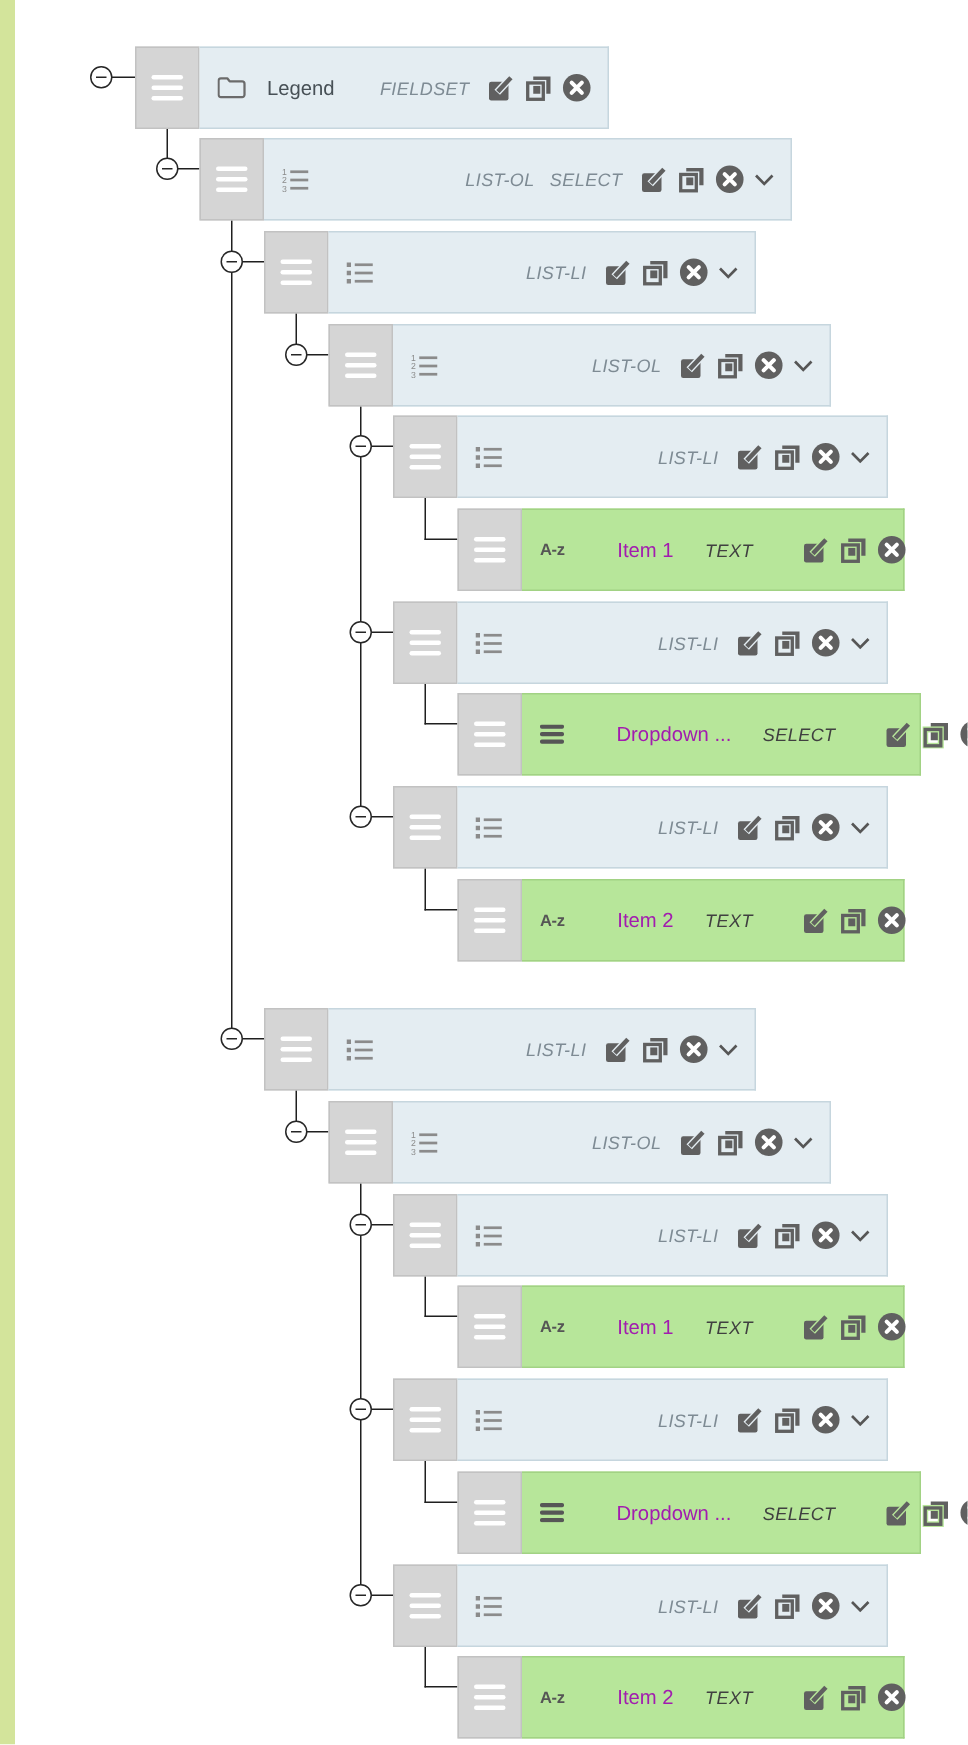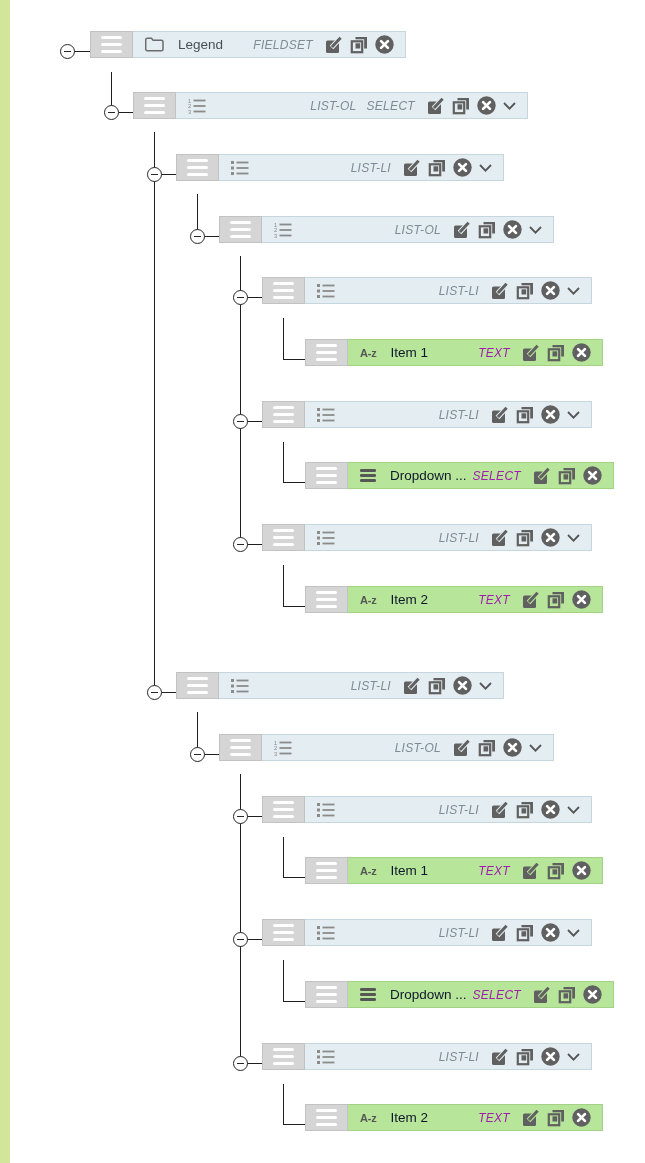--- a/index.html
+++ b/index.html
@@ -12,39 +12,39 @@
   .v{width:1.5px;}
   .h{height:1.5px;}
 
   
   .circle{position:absolute;width:15px;height:15px;box-sizing:border-box;
           border:1.4px solid #262626;border-radius:50%;background:#fff;z-index:3;
           display:flex;align-items:center;justify-content:center;cursor:pointer;}
   .circle::after{content:"";width:7px;height:1.5px;background:#262626;}
 
   
-  .node{position:absolute;height:27px;display:flex;z-index:2;box-sizing:border-box;}
+  .node{position:absolute;height:55px;display:flex;z-index:2;box-sizing:border-box;}
   .handle{flex:0 0 43px;width:43px;box-sizing:border-box;background:#d5d5d5;
           border:1px solid #c2c2c2;display:flex;align-items:center;justify-content:center;cursor:grab;}
   .hbars{width:21px;height:3.5px;border-radius:1.5px;background:#fff;
          box-shadow:0 -7px 0 #fff,0 7px 0 #fff;}
   .content{flex:1;min-width:0;box-sizing:border-box;border:1px solid;border-left:none;
            display:flex;align-items:center;padding:0 11px 0 12px;}
   .blue  .content{background:#e4edf2;border-color:#c6d6de;}
-  .green .content{background:#b7e69a;border-color:#a2d284;}
+  .green .content{background:#b7e69a;border-color:#a2d284;gap:21px;}
   .blue {--gap:#e4edf2;}
   .green{--gap:#b7e69a;}
 
   .nicon{display:flex;align-items:center;flex:0 0 auto;}
   .az{font-weight:bold;font-size:11px;color:#555;letter-spacing:-.2px;}
   .nname{font-size:13.5px;color:#475056;margin-left:14px;white-space:nowrap;}
-  .green .nname{color:#0f172a;}
+  .green .nname{color:#a21caf;}
   .types{margin-left:auto;display:flex;gap:10px;align-items:center;flex:0 0 auto;font-style:italic;}
   .tlabel{font-size:12px;letter-spacing:.3px;color:#7e8b94;white-space:nowrap;}
-  .green .tlabel{color:#a21caf;text-align:right;}
+  .green .tlabel{color:#404040;text-align:right;}
   .acts{display:flex;gap:7px;align-items:center;margin-left:12px;flex:0 0 auto;}
   .acts span{display:flex;cursor:pointer;}
 
   svg.ic18{width:18px;height:18px;}
   svg.icx{width:19px;height:19px;}
   svg.icchev{width:13px;height:8px;}
   svg.icfolder{width:19px;height:15px;}
   svg.iclist{width:18px;height:16px;}
   svg.icsel{width:16px;height:13px;}
   #defs{position:absolute;width:0;height:0;overflow:hidden;}

